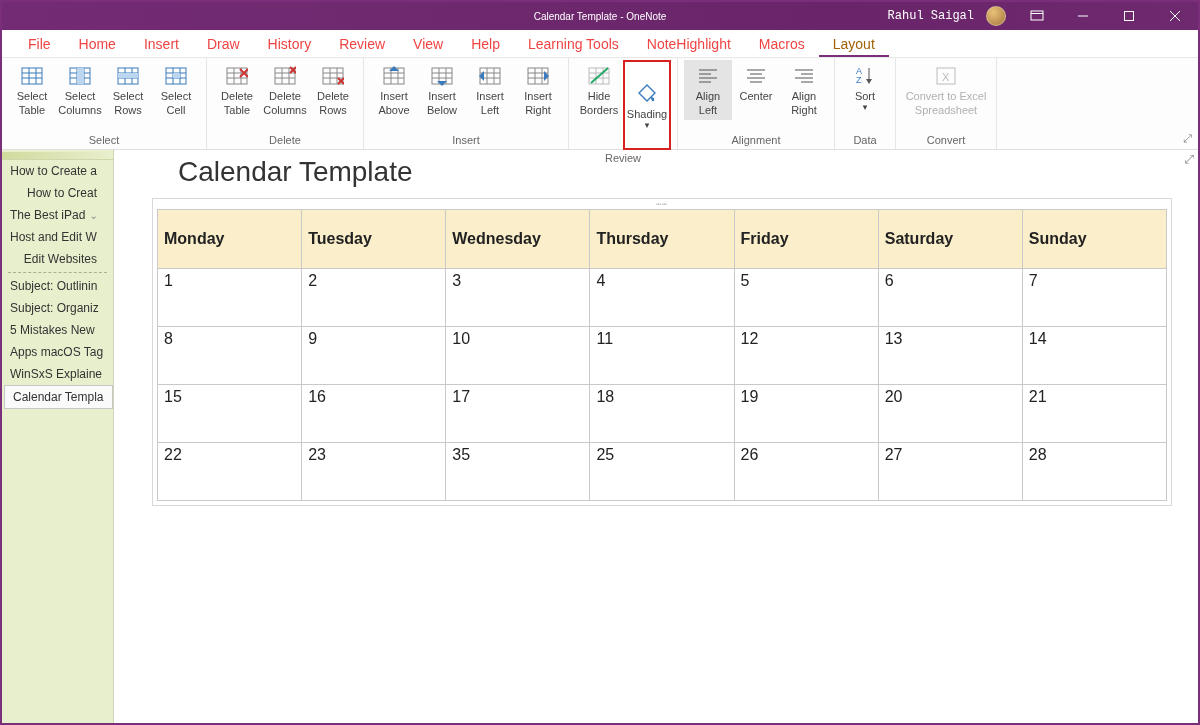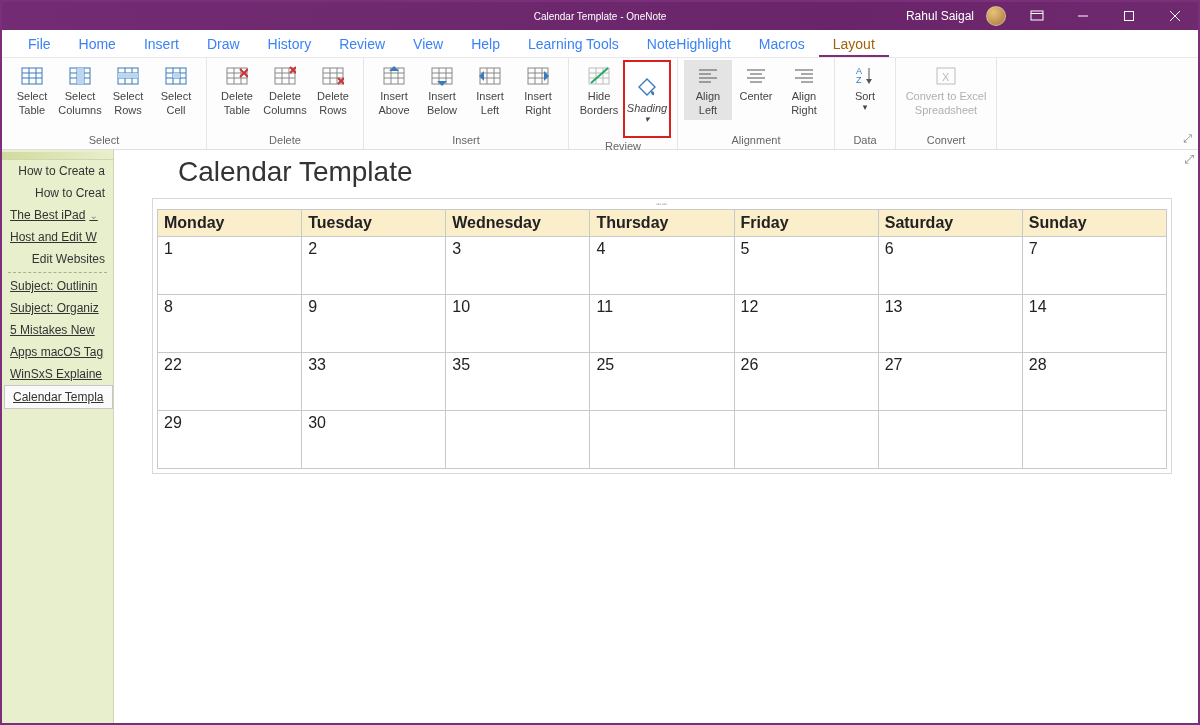--- a/index.html
+++ b/index.html
@@ -26,20 +26,21 @@
     left: 50%;
     transform: translateX(-50%);
     font-size: 10px;
   }
   .titlebar .user-area {
     margin-left: auto;
     display: flex;
     align-items: center;
     gap: 8px;
     padding-right: 0;
+    font-family: Liberation Mono, monospace;
   }
   .titlebar .username { font-size: 12px; margin-right:4px;}
   .avatar {
     width: 20px; height: 20px;
     border-radius: 50%;
     background: radial-gradient(circle at 35% 30%, #e8c27a, #a5763c);
     border: 1px solid rgba(255,255,255,0.3);
   }
   .window-buttons {
     display: flex;
@@ -60,21 +61,21 @@
     background: #fff;
     display: flex;
     align-items: center;
     padding: 0 12px;
     gap: 0;
     border-bottom: 1px solid #e8e8e8;
   }
   .menu-tab {
     padding: 5px 14px;
     font-size: 14px;
-    color: #3b82f6;
+    color: #ef4444;
     cursor: default;
   }
   .menu-tab.active {
     color: #a16207;
     border-bottom: 2px solid #7b2f7b;
     padding-bottom: 3px;
   }
   .ribbon {
     height: 92px;
     background: #fdfdfd;
@@ -105,22 +106,21 @@
     font-size: 11px;
     text-align: center;
     line-height: 12px;
     color: #444;
     gap:2px;
   }
   .ribbon-btn .ico { height: 24px; display:flex; align-items:center; justify-content:center;}
   .ribbon-btn.highlighted {
     border: 2px solid #d92020;
     background: #fff;
-    padding: 14px 0;
-    font-style: italic;
+    padding: 20px 0;
   }
   .ribbon-btn.selected {
     background: #e4e4e4;
   }
   .ribbon-btn.disabled { color:#b0b0b0; }
   .ribbon-btn span.lbl { display:block; }
   .dropdown-caret { font-size:9px; line-height:6px;}
   .collapse-ctrl {
     position:absolute;
     right:6px; bottom:4px;
@@ -134,29 +134,29 @@
   .sidebar {
     width: 112px;
     background: #e8efcd;
     border-right: 1px solid #d0d6b5;
     font-size: 12px;
     color: #333;
     padding-top:2px;
   }
   .sidebar .tabbar { height:8px; background:linear-gradient(90deg,#d1da9e,#e8efcd); border-bottom:1px solid #cfd6a9;}
   .sidebar-item {
-    padding: 4px 8px 4px 8px;
+    padding: 4px 16px 4px 8px;
     white-space: nowrap;
     overflow: hidden;
     text-overflow: clip;
     display:flex;
     align-items:center;
     justify-content:flex-end;
   }
-  .sidebar-item.left { justify-content:flex-start;text-decoration:underline; }
+  .sidebar-item.left { justify-content:flex-start; }
   .sidebar-item .caret { margin-left:4px; font-size:10px; color:#888;}
   .sidebar-sep {
     border-top: 1px dashed #aab087;
     margin: 2px 6px;
   }
   .sidebar-item.active {
     background:#fafafa;
     border:1px solid #c7c7c7;
     margin-left:2px;
   }
@@ -192,21 +192,21 @@
   table.calendar {
     border-collapse: collapse;
     table-layout: fixed;
     width: 100%;
     margin-top:6px;
   }
   table.calendar th {
     background:#fbeecb;
     border:1px solid #c9c9c9;
     text-align:left;
-    padding:4px 6px;
+    padding:20px 6px;
     font-size:16px;
     color:#222;
     font-weight:700;
   }
   table.calendar td {
     border:1px solid #c9c9c9;
     height:58px;
     vertical-align:top;
     padding:3px 6px;
     font-size:16px;
@@ -618,36 +618,36 @@
               <tr>
                 <td>8</td>
                 <td>9</td>
                 <td>10</td>
                 <td>11</td>
                 <td>12</td>
                 <td>13</td>
                 <td>14</td>
               </tr>
               <tr>
+                <td>15</td>
+                <td>16</td>
+                <td>17</td>
+                <td>18</td>
+                <td>19</td>
+                <td>20</td>
+                <td>21</td>
+              </tr>
+              <tr>
                 <td>22</td>
-                <td>33</td>
+                <td>23</td>
                 <td>35</td>
                 <td>25</td>
                 <td>26</td>
                 <td>27</td>
                 <td>28</td>
               </tr>
-              <tr>
-                <td>29</td>
-                <td>30</td>
-                <td></td>
-                <td></td>
-                <td></td>
-                <td></td>
-                <td></td>
-              </tr>
             </tbody>
           </table>
       </div>
     </div>
   </div>
 
 </div>
 
 </body></html>

